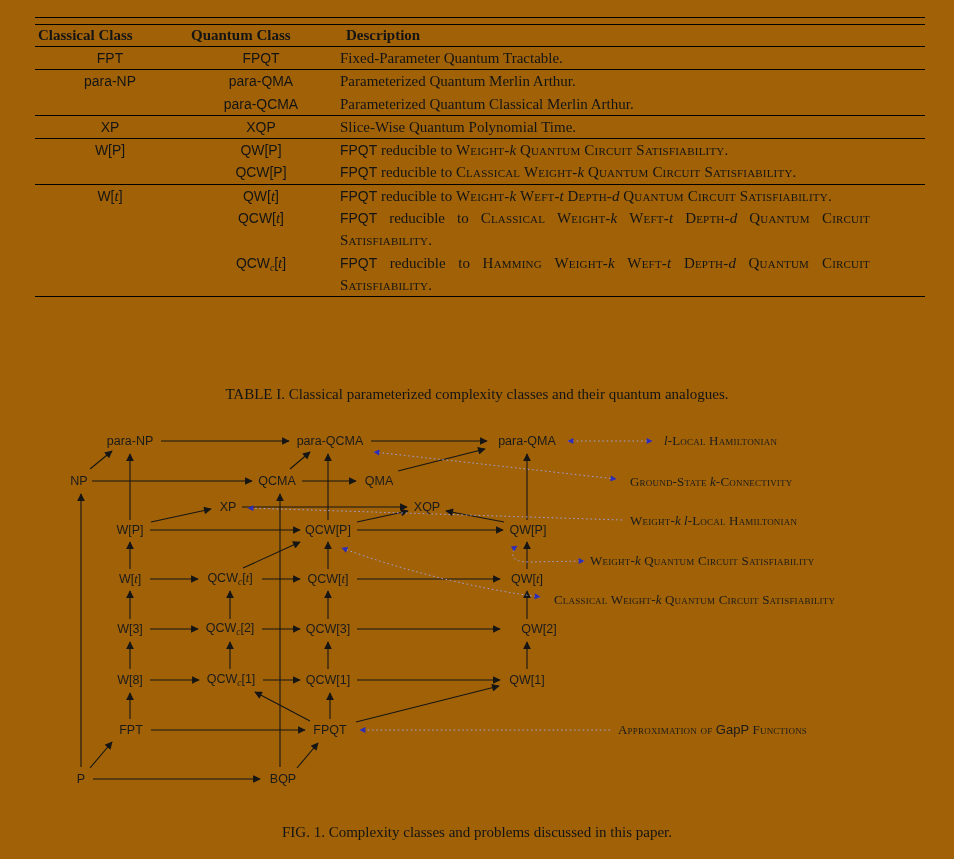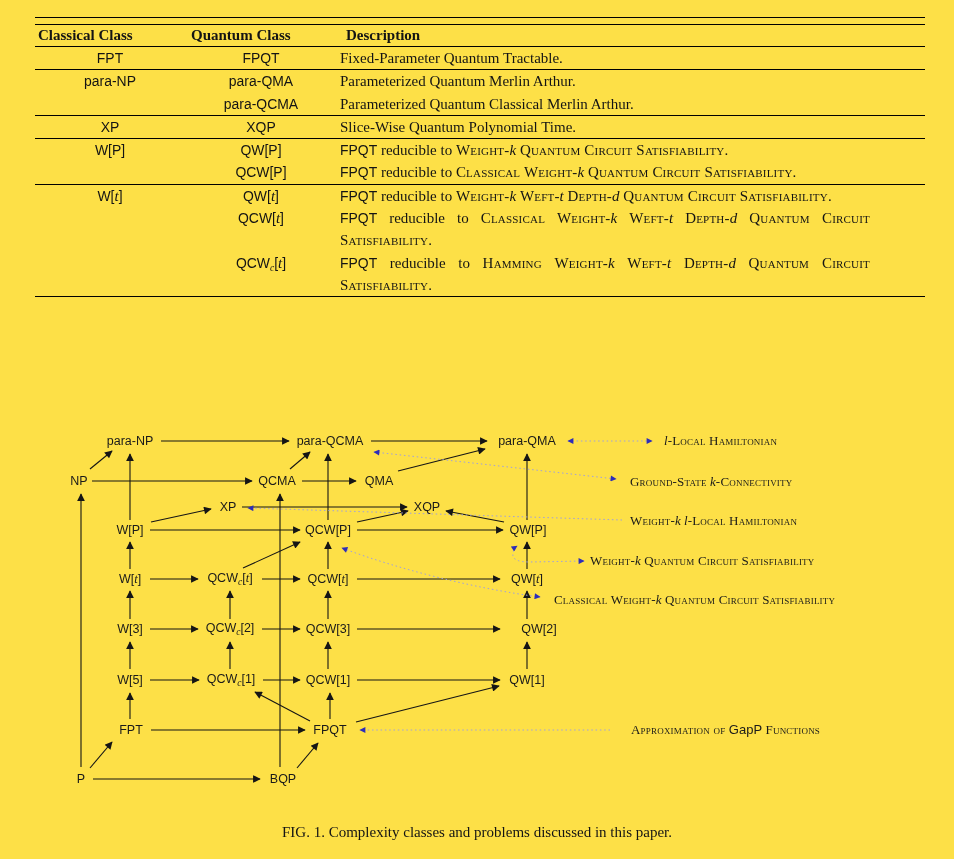--- a/index.html
+++ b/index.html
@@ -1,16 +1,16 @@
 <!DOCTYPE html>
 <html><head>
 <meta charset="utf-8">
 <style>
   html,body{margin:0;padding:0;background:#ffffff;}
-  #page{position:relative;width:954px;height:859px;background:#fde047;overflow:hidden;
+  #page{position:relative;width:954px;height:859px;background:#a16207;overflow:hidden;
         font-family:"Liberation Serif",serif;color:#141414;}
 
   
   #tablewrap{position:absolute;left:35px;top:17px;width:890px;}
   .rule{border-top:1.2px solid #000;height:0;}
   .rule.gap{margin-top:6px;}
   .trow{display:flex;font-size:15px;line-height:22.3px;}
   .trow.rl{border-top:1px solid #000;}
   .trow.hdr{font-weight:bold;line-height:21px;border-bottom:1px solid #000;}
   .c1{width:150px;text-align:center;flex:none;}
@@ -96,20 +96,21 @@
         </div>
         <div class="trow">
           <div class="c1"></div>
           <div class="c2"><span class="seg-sans">QCW</span><span class="seg-sub">c</span><span class="seg-sans">[</span><span class="seg-it">t</span><span class="seg-sans">]</span></div>
           <div class="c3"><span class="seg-sans">FPQT</span><span> reducible to </span><span class="seg-sc">Hamming Weight-</span><span class="seg-it">k</span><span> </span><span class="seg-sc">Weft-</span><span class="seg-it">t</span><span> </span><span class="seg-sc">Depth-</span><span class="seg-it">d</span><span> </span><span class="seg-sc">Quantum Circuit Satisfiability</span><span>.</span></div>
         </div>
       </div>
     <div class="endrule"></div>
   </div>
 
+  <div id="tcaption" class="caption">TABLE I. Classical parameterized complexity classes and their quantum analogues.</div>
 
   <div id="diagram">
     <svg id="edge-svg" width="954" height="859">
       <defs>
         <marker id="ab" viewBox="0 0 10 10" refX="9" refY="5" markerWidth="9" markerHeight="7" orient="auto-start-reverse">
           <path d="M0,0 L10,5 L0,10 z" fill="#151515"></path>
         </marker>
         <marker id="au" viewBox="0 0 10 10" refX="9" refY="5" markerWidth="7.5" markerHeight="6" orient="auto-start-reverse">
           <path d="M0,0 L10,5 L0,10 z" fill="#2d2db8"></path>
         </marker>
@@ -180,31 +181,31 @@
       <div class="node" style="left: 328px; top: 530px;"><span class="seg-sans">QCW[P]</span></div>
       <div class="node" style="left: 528px; top: 530px;"><span class="seg-sans">QW[P]</span></div>
       <div class="node" style="left: 130px; top: 579px;"><span class="seg-sans">W[</span><span class="seg-it">t</span><span class="seg-sans">]</span></div>
       <div class="node" style="left: 230px; top: 579px;"><span class="seg-sans">QCW</span><span class="seg-sub">c</span><span class="seg-sans">[</span><span class="seg-it">t</span><span class="seg-sans">]</span></div>
       <div class="node" style="left: 328px; top: 579px;"><span class="seg-sans">QCW[</span><span class="seg-it">t</span><span class="seg-sans">]</span></div>
       <div class="node" style="left: 527px; top: 579px;"><span class="seg-sans">QW[</span><span class="seg-it">t</span><span class="seg-sans">]</span></div>
       <div class="node" style="left: 130px; top: 629px;"><span class="seg-sans">W[3]</span></div>
       <div class="node" style="left: 230px; top: 629px;"><span class="seg-sans">QCW</span><span class="seg-sub">c</span><span class="seg-sans">[2]</span></div>
       <div class="node" style="left: 328px; top: 629px;"><span class="seg-sans">QCW[3]</span></div>
       <div class="node" style="left: 527px; top: 629px; margin-left: 12px;"><span class="seg-sans">QW[2]</span></div>
-      <div class="node" style="left: 130px; top: 680px;"><span class="seg-sans">W[5]</span></div>
+      <div class="node" style="left: 130px; top: 680px;"><span class="seg-sans">W[8]</span></div>
       <div class="node" style="left: 231px; top: 680px;"><span class="seg-sans">QCW</span><span class="seg-sub">c</span><span class="seg-sans">[1]</span></div>
       <div class="node" style="left: 328px; top: 680px;"><span class="seg-sans">QCW[1]</span></div>
       <div class="node" style="left: 527px; top: 680px;"><span class="seg-sans">QW[1]</span></div>
       <div class="node" style="left: 131px; top: 730px;"><span class="seg-sans">FPT</span></div>
       <div class="node" style="left: 330px; top: 730px;"><span class="seg-sans">FPQT</span></div>
       <div class="node" style="left: 81px; top: 779px;"><span class="seg-sans">P</span></div>
       <div class="node" style="left: 283px; top: 779px;"><span class="seg-sans">BQP</span></div>
       <div class="plabel" style="left: 664px; top: 441px;"><span class="seg-it">l</span><span class="seg-sc">-Local Hamiltonian</span></div>
       <div class="plabel" style="left: 630px; top: 482px;"><span class="seg-sc">Ground-State </span><span class="seg-it">k</span><span class="seg-sc">-Connectivity</span></div>
       <div class="plabel" style="left: 630px; top: 521px;"><span class="seg-sc">Weight-</span><span class="seg-it">k</span><span> </span><span class="seg-it">l</span><span class="seg-sc">-Local Hamiltonian</span></div>
       <div class="plabel" style="left: 590px; top: 561px;"><span class="seg-sc">Weight-</span><span class="seg-it">k</span><span class="seg-sc"> Quantum Circuit Satisfiability</span></div>
       <div class="plabel" style="left: 554px; top: 600px;"><span class="seg-sc">Classical Weight-</span><span class="seg-it">k</span><span class="seg-sc"> Quantum Circuit Satisfiability</span></div>
-      <div class="plabel" style="left: 618px; top: 730px; margin-left: 13px;"><span class="seg-sc">Approximation of </span><span class="seg-sans">GapP</span><span class="seg-sc"> Functions</span></div>
+      <div class="plabel" style="left: 618px; top: 730px;"><span class="seg-sc">Approximation of </span><span class="seg-sans">GapP</span><span class="seg-sc"> Functions</span></div>
     </div>
 
   <div id="fcaption" class="caption">FIG. 1. Complexity classes and problems discussed in this paper.</div>
 
 </div>
 
 </body></html>

